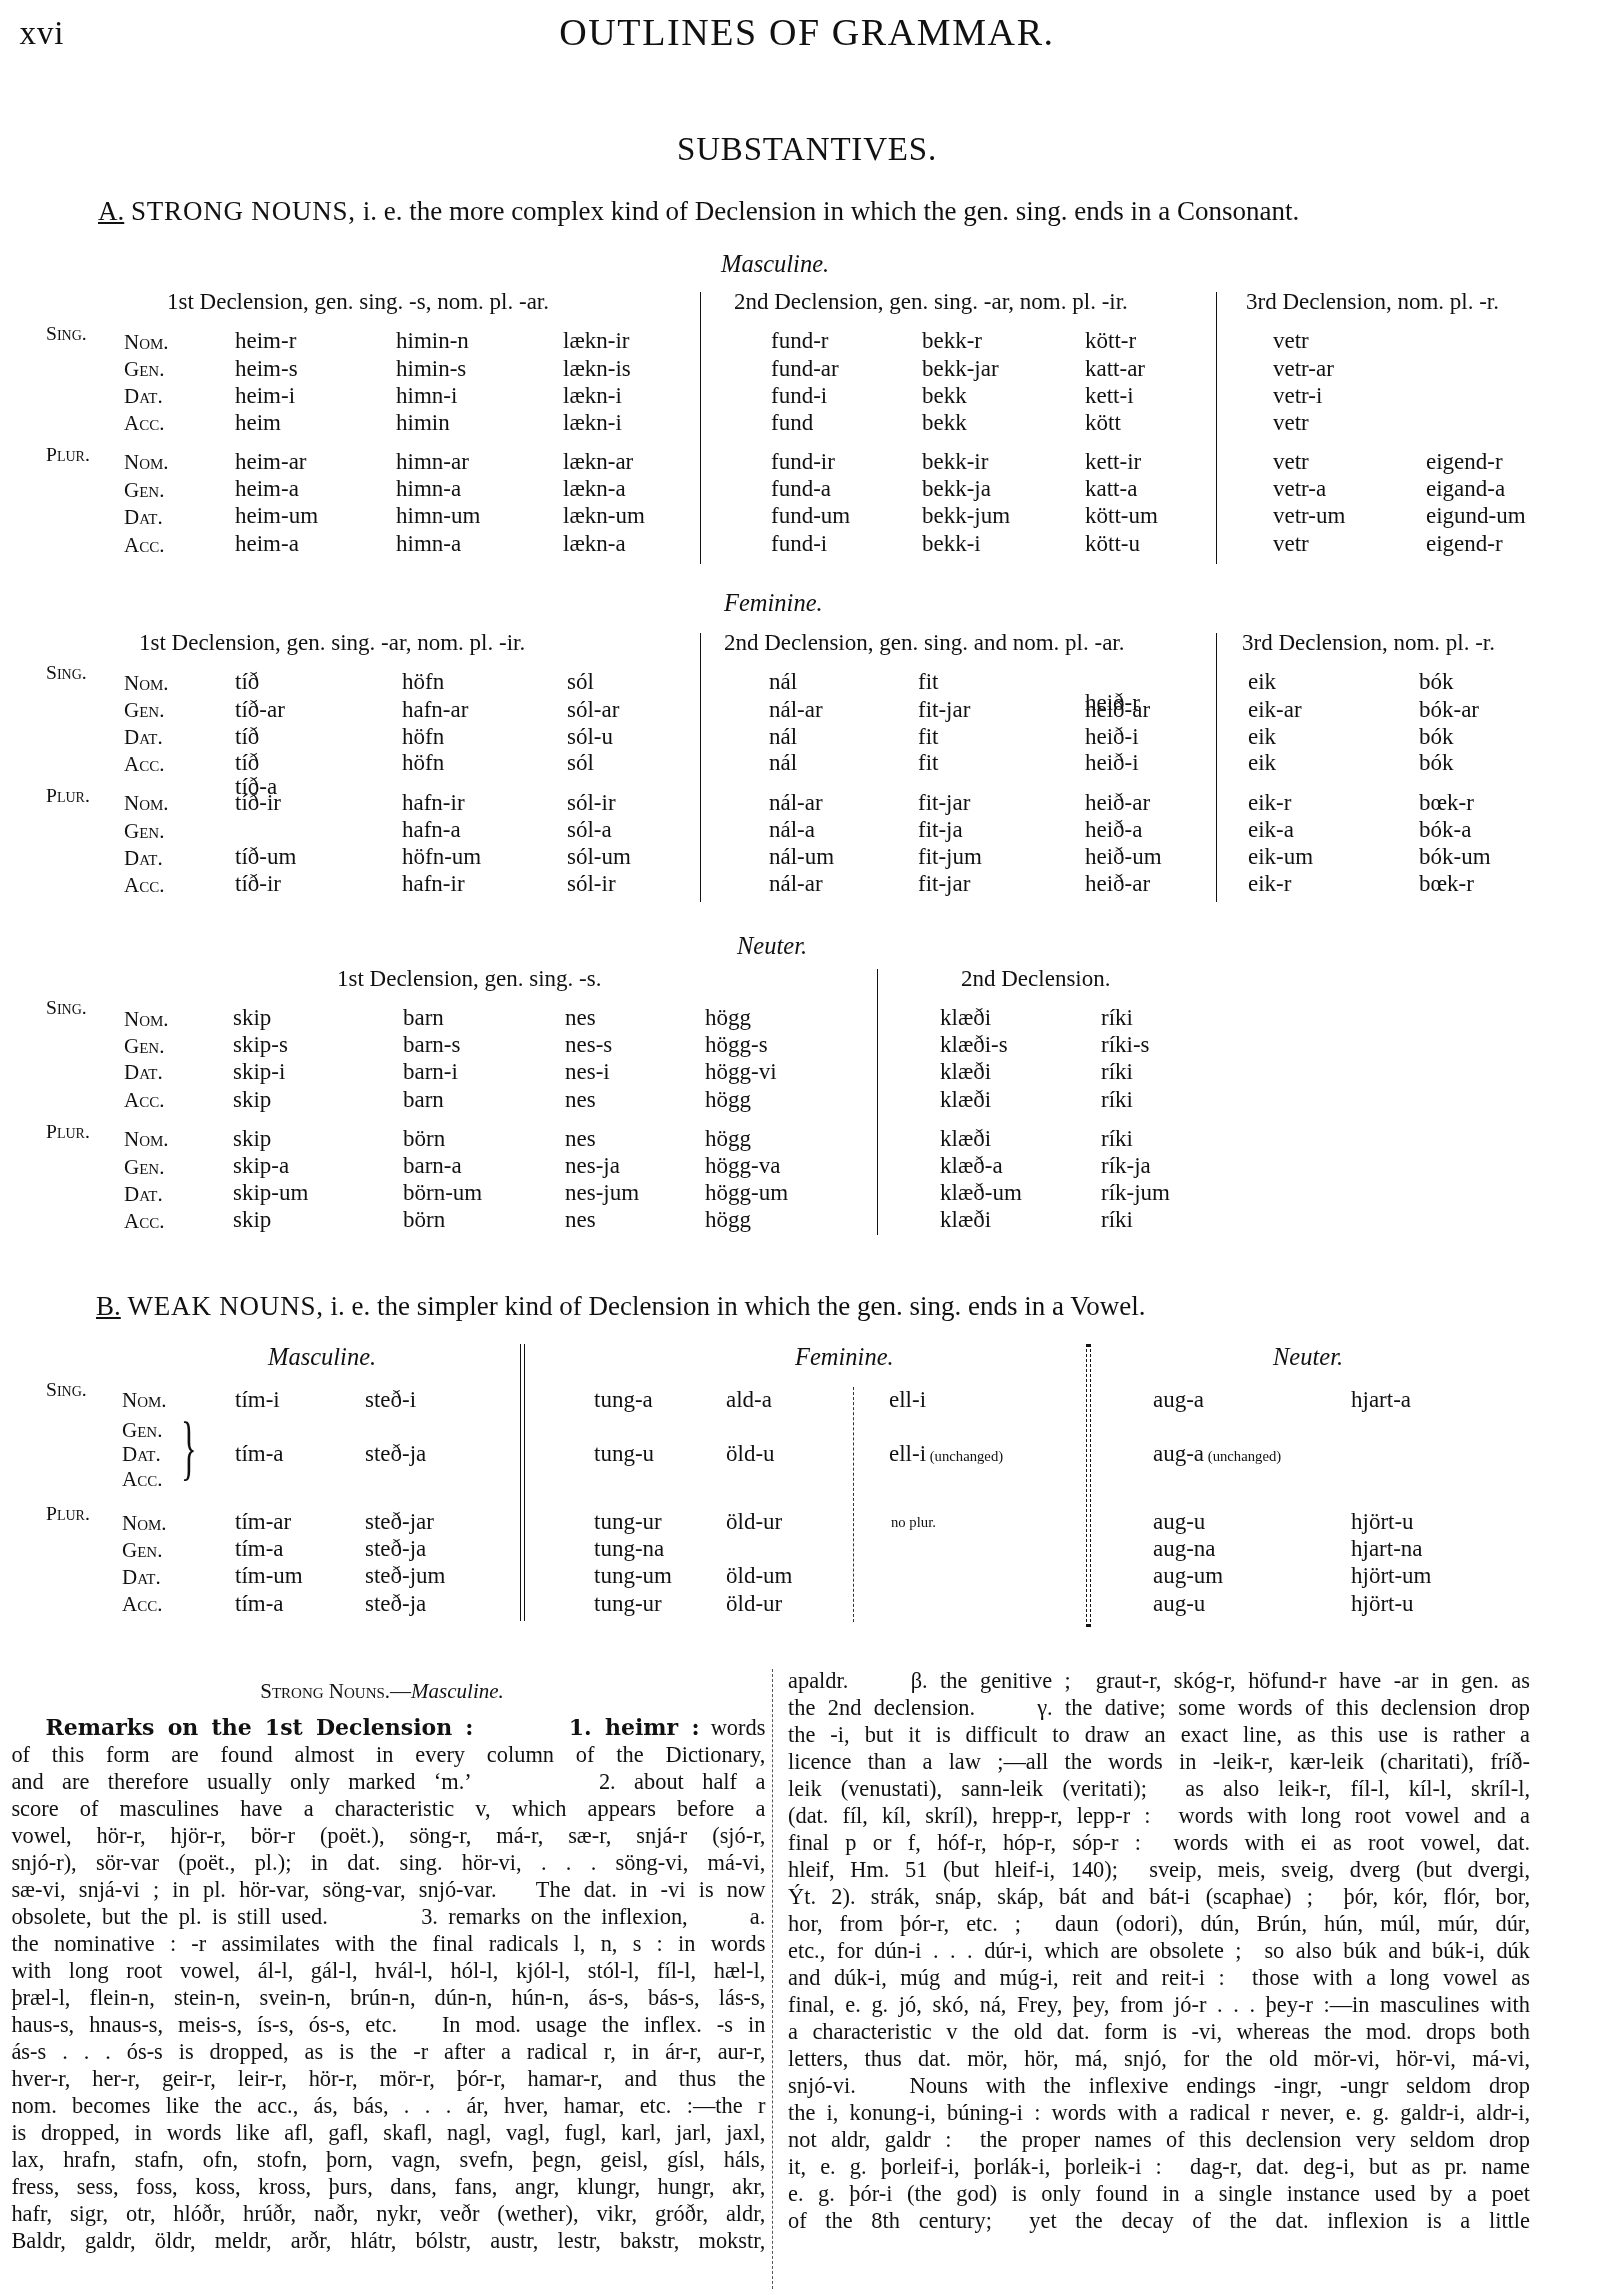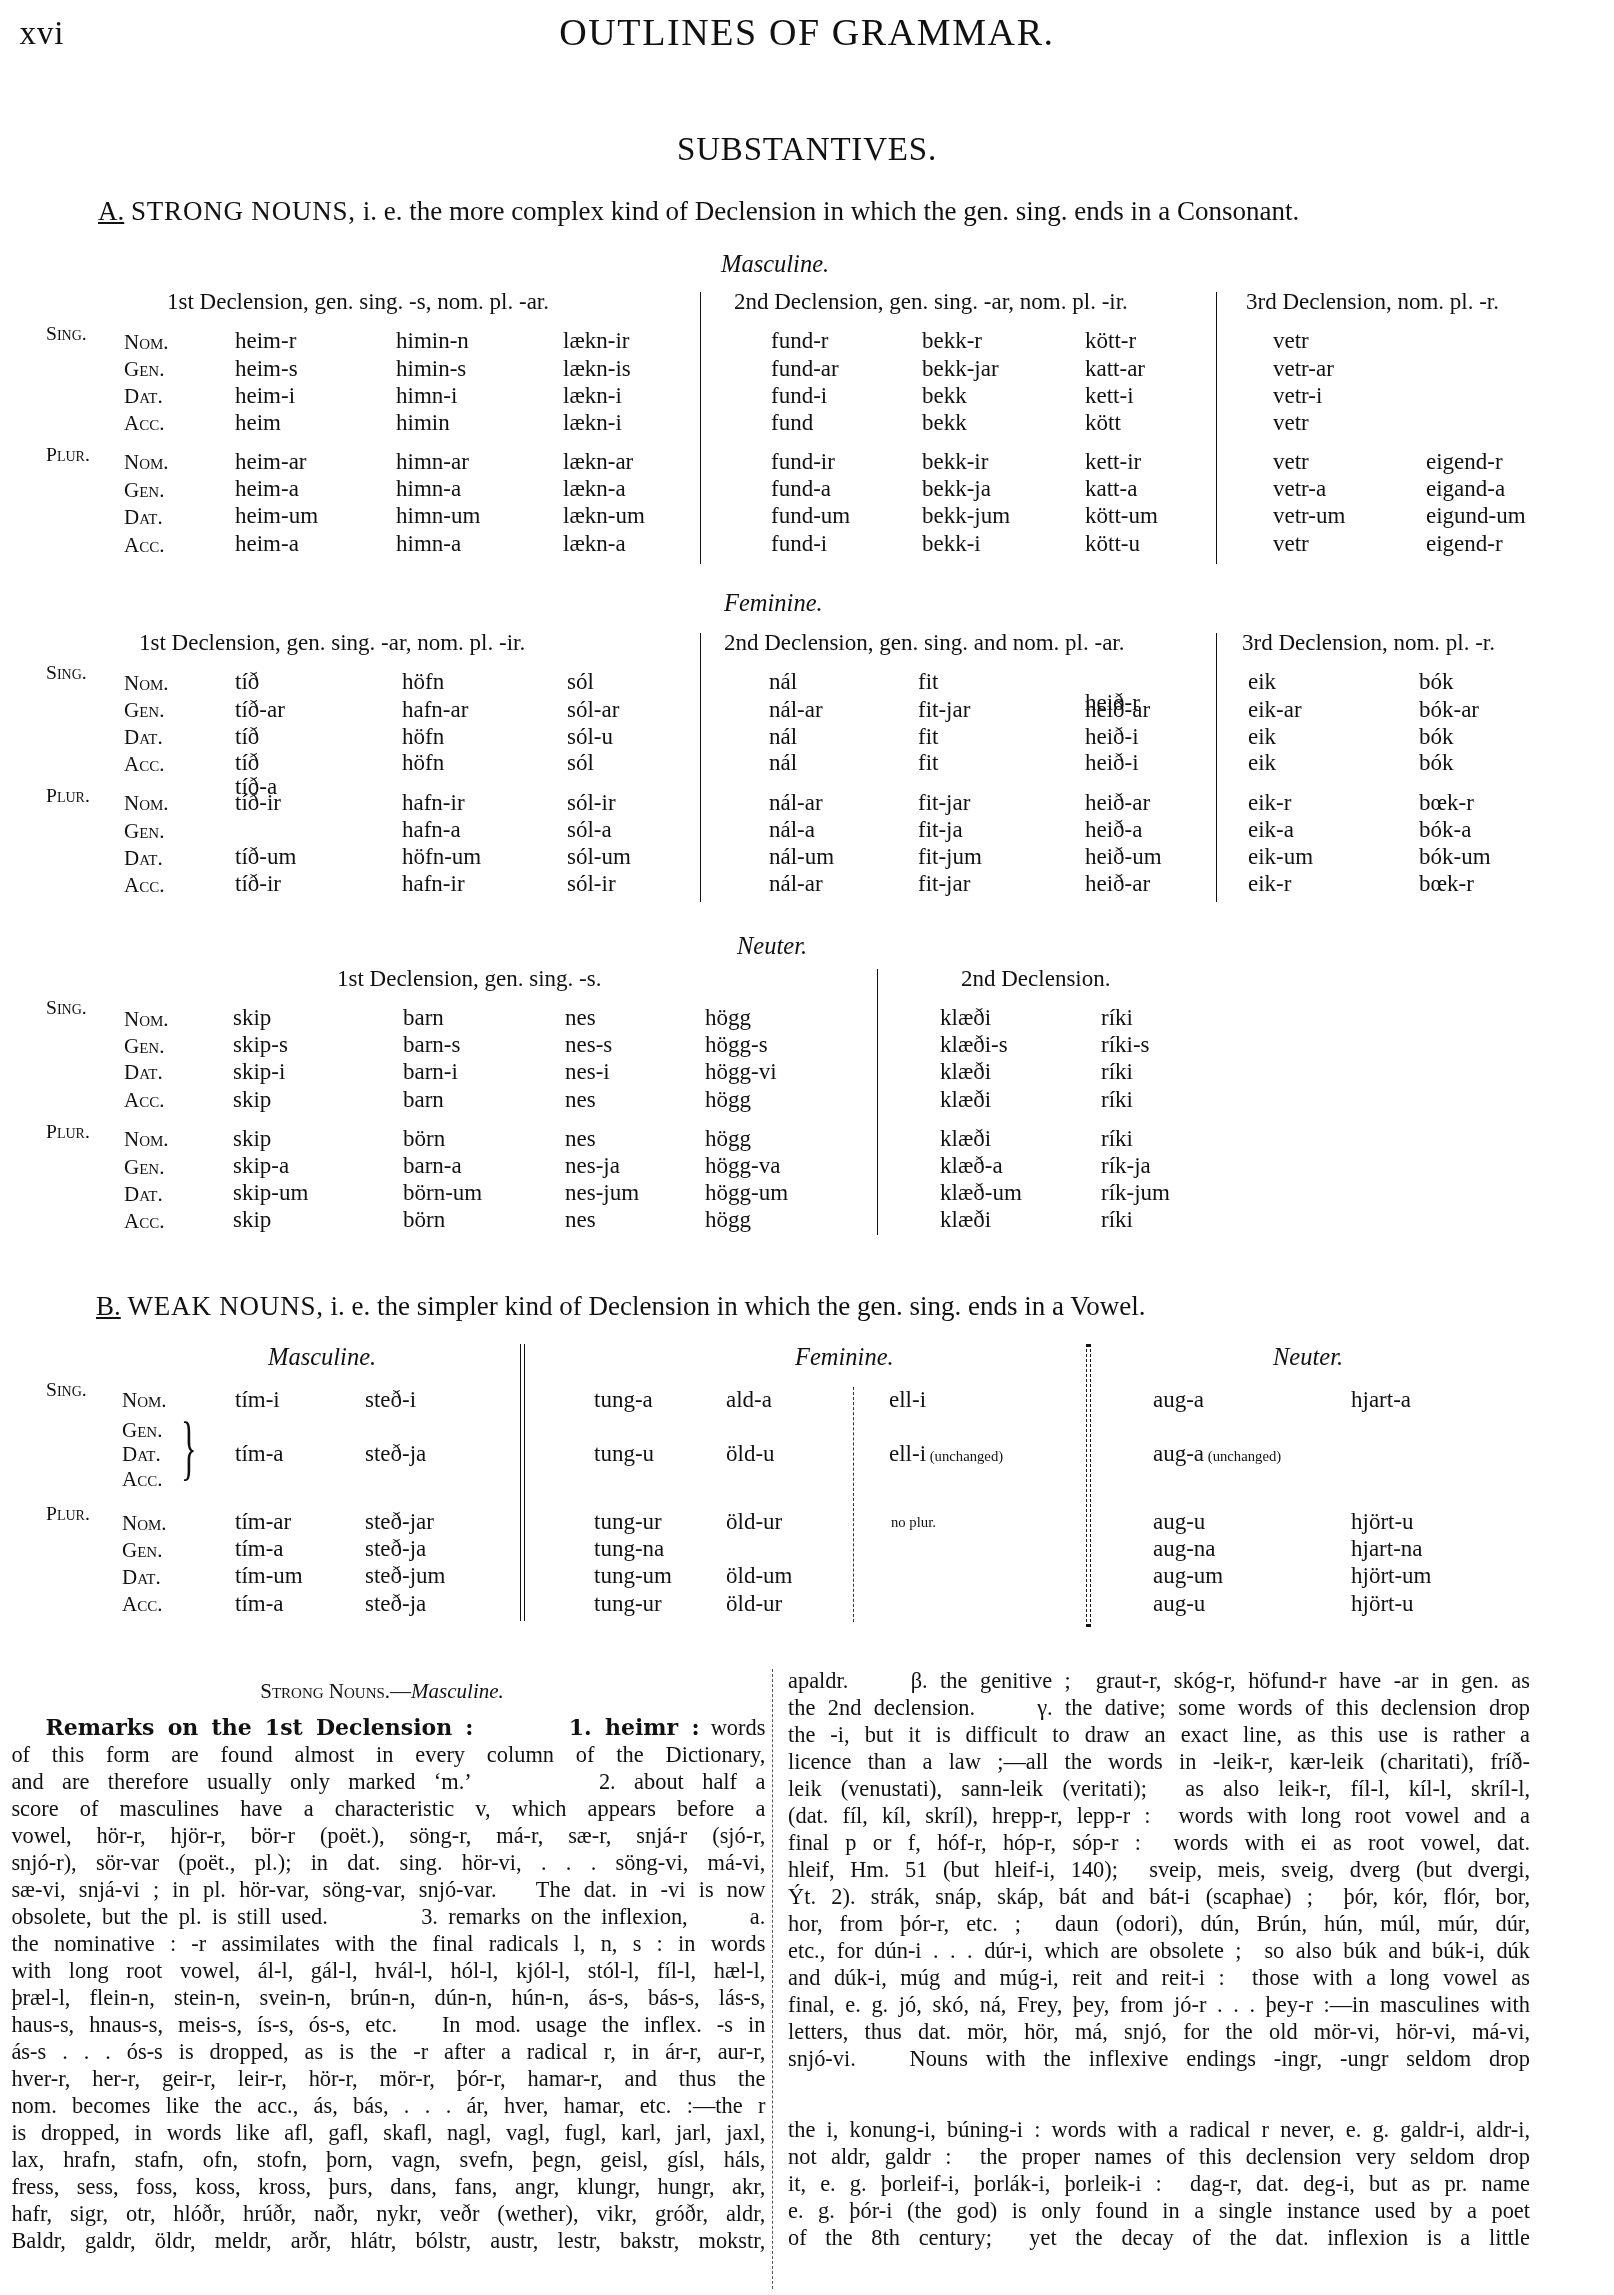--- a/index.html
+++ b/index.html
@@ -125,23 +125,24 @@
       <p style="text-align-last: justify; white-space: pre-wrap;">licence than a law ;—all the words in -leik-r, kær-leik (charitati), fríð-</p>
       <p style="text-align-last: justify; white-space: pre-wrap;">leik (venustati), sann-leik (veritati);  as also leik-r, fíl-l, kíl-l, skríl-l,</p>
       <p style="text-align-last: justify; white-space: pre-wrap;">(dat. fíl, kíl, skríl), hrepp-r, lepp-r :  words with long root vowel and a</p>
       <p style="text-align-last: justify; white-space: pre-wrap;">final p or f, hóf-r, hóp-r, sóp-r :  words with ei as root vowel, dat.</p>
       <p style="text-align-last: justify; white-space: pre-wrap;">hleif, Hm. 51 (but hleif-i, 140);  sveip, meis, sveig, dverg (but dvergi,</p>
       <p style="text-align-last: justify; white-space: pre-wrap;">Ýt. 2). strák, snáp, skáp, bát and bát-i (scaphae) ;  þór, kór, flór, bor,</p>
       <p style="text-align-last: justify; white-space: pre-wrap;">hor, from þór-r, etc. ;  daun (odori), dún, Brún, hún, múl, múr, dúr,</p>
       <p style="text-align-last: justify; white-space: pre-wrap;">etc., for dún-i . . . dúr-i, which are obsolete ;  so also búk and búk-i, dúk</p>
       <p style="text-align-last: justify; white-space: pre-wrap;">and dúk-i, múg and múg-i, reit and reit-i :  those with a long vowel as</p>
       <p style="text-align-last: justify; white-space: pre-wrap;">final, e. g. jó, skó, ná, Frey, þey, from jó-r . . . þey-r :—in masculines with</p>
+      <p style="text-align-last: justify; white-space: pre-wrap;">a characteristic v the old dat. form is -vi, whereas the mod. drops both</p>
       <p style="text-align-last: justify; white-space: pre-wrap;">letters, thus dat. mör, hör, má, snjó, for the old mör-vi, hör-vi, má-vi,</p>
       <p style="text-align-last: justify; white-space: pre-wrap;">snjó-vi.   Nouns with the inflexive endings -ingr, -ungr seldom drop</p>
-      <p style="text-align-last: justify; white-space: pre-wrap; margin-top: 44px;">the i, konung-i, búning-i : words with a radical r never, e. g. galdr-i, aldr-i,</p>
+      <p style="text-align-last: justify; white-space: pre-wrap;">the i, konung-i, búning-i : words with a radical r never, e. g. galdr-i, aldr-i,</p>
       <p style="text-align-last: justify; white-space: pre-wrap;">not aldr, galdr :  the proper names of this declension very seldom drop</p>
       <p style="text-align-last: justify; white-space: pre-wrap;">it, e. g. þorleif-i, þorlák-i, þorleik-i :  dag-r, dat. deg-i, but as pr. name</p>
       <p style="text-align-last: justify; white-space: pre-wrap;">e. g. þór-i (the god) is only found in a single instance used by a poet</p>
       <p style="text-align-last: justify; white-space: pre-wrap;">of the 8th century;  yet the decay of the dat. inflexion is a little</p>
     </div>
 </div>
 
 <div class="abs num-label" style="left: 46px; top: 323px;">Sing.</div>
 <div class="abs num-label" style="left: 46px; top: 444px;">Plur.</div>
 <div class="abs case-label" style="left: 124px; top: 330px;">Nom.</div>

